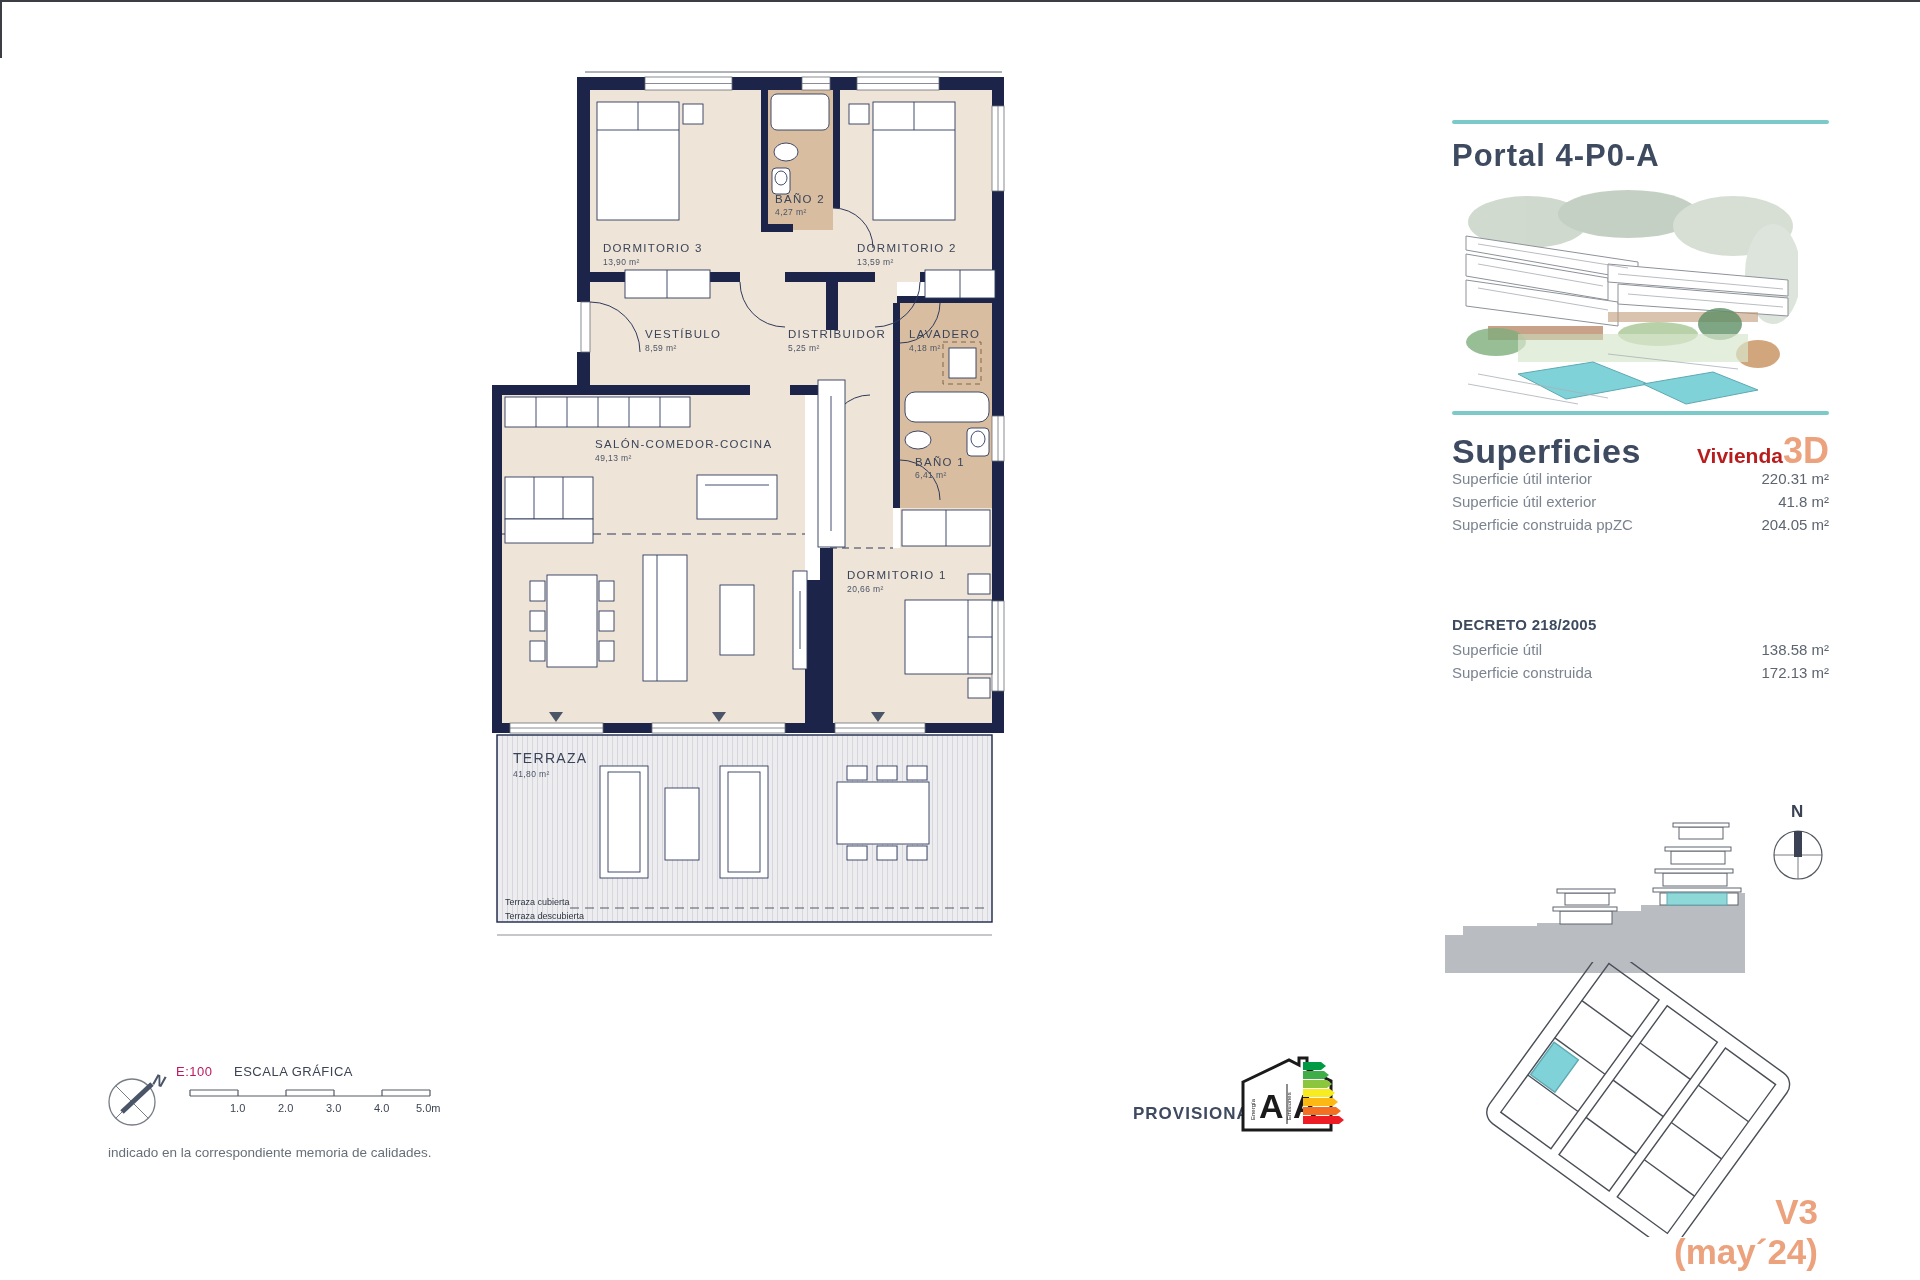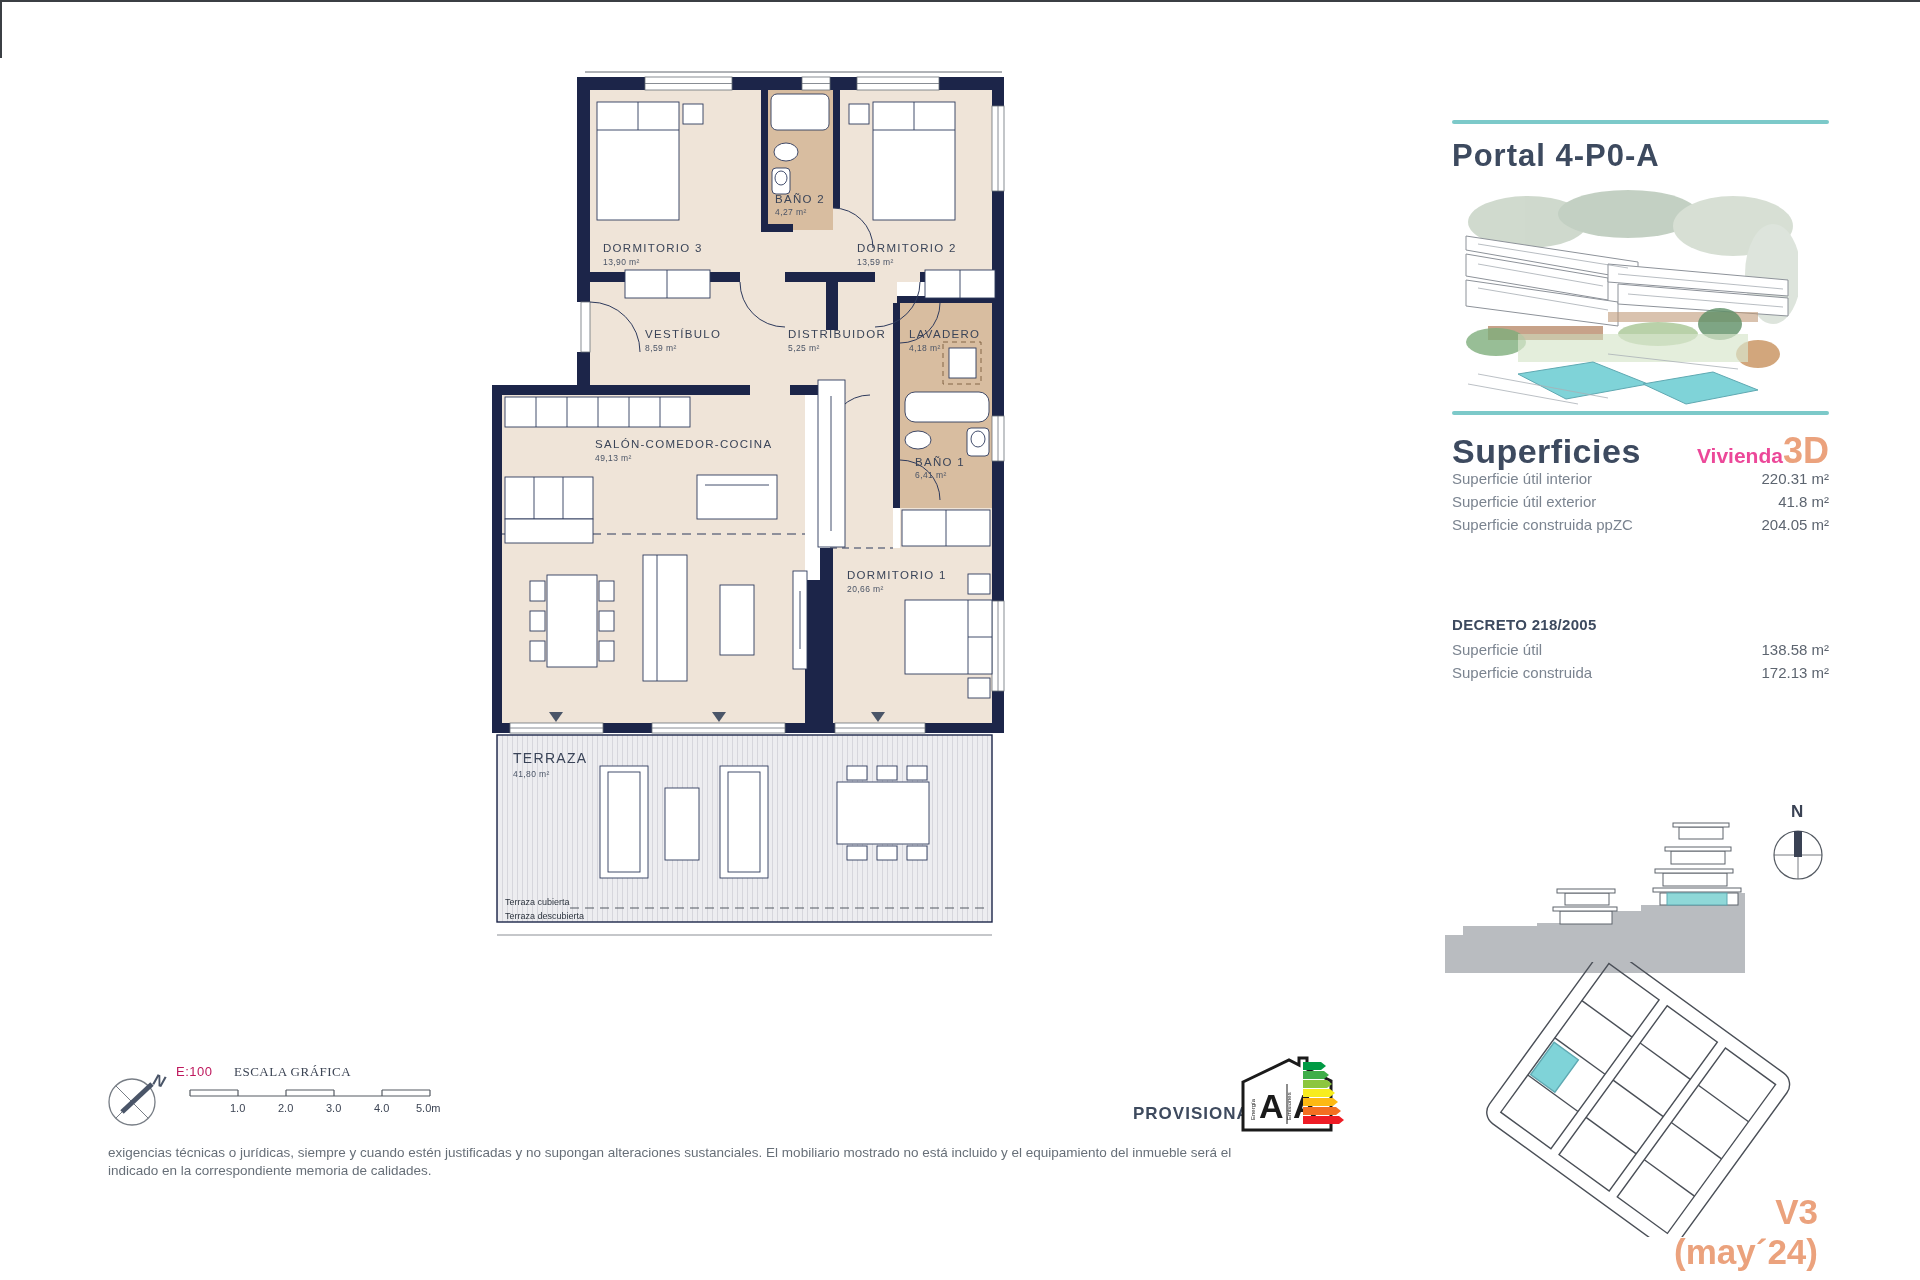--- a/index.html
+++ b/index.html
@@ -9,31 +9,31 @@
   }
   .abs{position:absolute;}
   .top-edge{left:0;top:0;width:1920px;height:2px;background:#3b3f44;}
   .left-edge{left:0;top:0;width:2px;height:58px;background:#3b3f44;}
 
   
   .teal-line{width:377px;height:4px;background:#7cc9c9;border-radius:2px;}
   .portal-title{left:1452px;top:138px;font-size:31px;font-weight:bold;color:#3d4a5f;letter-spacing:1px;}
   .sup-head{left:1452px;top:430px;width:377px;display:flex;align-items:baseline;justify-content:space-between;}
   .sup-title{font-size:34px;font-weight:bold;color:#3d4a5f;letter-spacing:.5px;}
-  .sup-viv{font-size:21px;color:#ec4899;font-weight:bold;}
+  .sup-viv{font-size:21px;color:#b91c1c;font-weight:bold;}
   .sup-3d{font-size:36px;color:#eba27d;font-weight:bold;}
   .srow{width:377px;display:flex;justify-content:space-between;font-size:15px;color:#7b8490;}
   .srow .val{color:#5d6570;}
   .decreto-title{left:1452px;top:616px;font-size:15px;font-weight:bold;color:#3d4a5f;letter-spacing:.3px;}
 
   .v3block{right:102px;top:1192px;text-align:right;color:#eba27d;font-weight:bold;line-height:40px;font-size:35px;}
 
   
   .e100{left:176px;top:1064px;font-size:13px;color:#be185d;letter-spacing:.5px;}
-  .escala{left:234px;top:1064px;font-size:13px;color:#3c4454;letter-spacing:.5px;font-family:Liberation Serif, serif;}
+  .escala{left:234px;top:1064px;font-size:13px;color:#3c4454;letter-spacing:.5px;}
   .disclaimer{left:108px;top:1144px;width:1270px;font-size:13.5px;line-height:17.5px;color:#676f78;}
   .provisional{left:1133px;top:1104px;font-size:17px;font-weight:bold;color:#3e4a5e;letter-spacing:1px;}
 
   svg text{font-family:"Liberation Sans", sans-serif;}
   .room-name{fill:#3a4458;font-size:11.5px;letter-spacing:1.3px;}
   .room-area{fill:#4a5466;font-size:8.5px;letter-spacing:.4px;}
   .tiny-note{fill:#2f3640;font-size:9px;}
 </style>
 </head>
 <body>
@@ -394,21 +394,20 @@
   <g font-size="11" fill="#3c4454">
     <text x="42" y="30">1.0</text>
     <text x="90" y="30">2.0</text>
     <text x="138" y="30">3.0</text>
     <text x="186" y="30">4.0</text>
     <text x="228" y="30">5.0m</text>
   </g>
 </svg>
 
 <div class="abs disclaimer">
-  <div>exigencias técnicas o jurídicas, siempre y cuando estén justificadas y no supongan alteraciones sustanciales. El mobiliario mostrado no está incluido y el equipamiento del inmueble será el</div>
   <div>indicado en la correspondiente memoria de calidades.</div>
 </div>
 
 <span class="abs provisional">PROVISIONAL</span>
 
 <svg class="abs" style="left:1237px;top:1054px" width="108" height="84" viewBox="0 0 108 84">
   <polygon points="6,28 52,6 62,11 62,4 70,4 70,15 94,27 94,76 6,76" fill="#ffffff" stroke="#1a1a1a" stroke-width="3"></polygon>
   <text x="22" y="64" font-size="34" font-weight="bold" fill="#1a1a1a">A</text>
   <text x="56" y="64" font-size="34" font-weight="bold" fill="#1a1a1a">A</text>
   <line x1="50" y1="30" x2="50" y2="70" stroke="#1a1a1a" stroke-width="1"></line>

